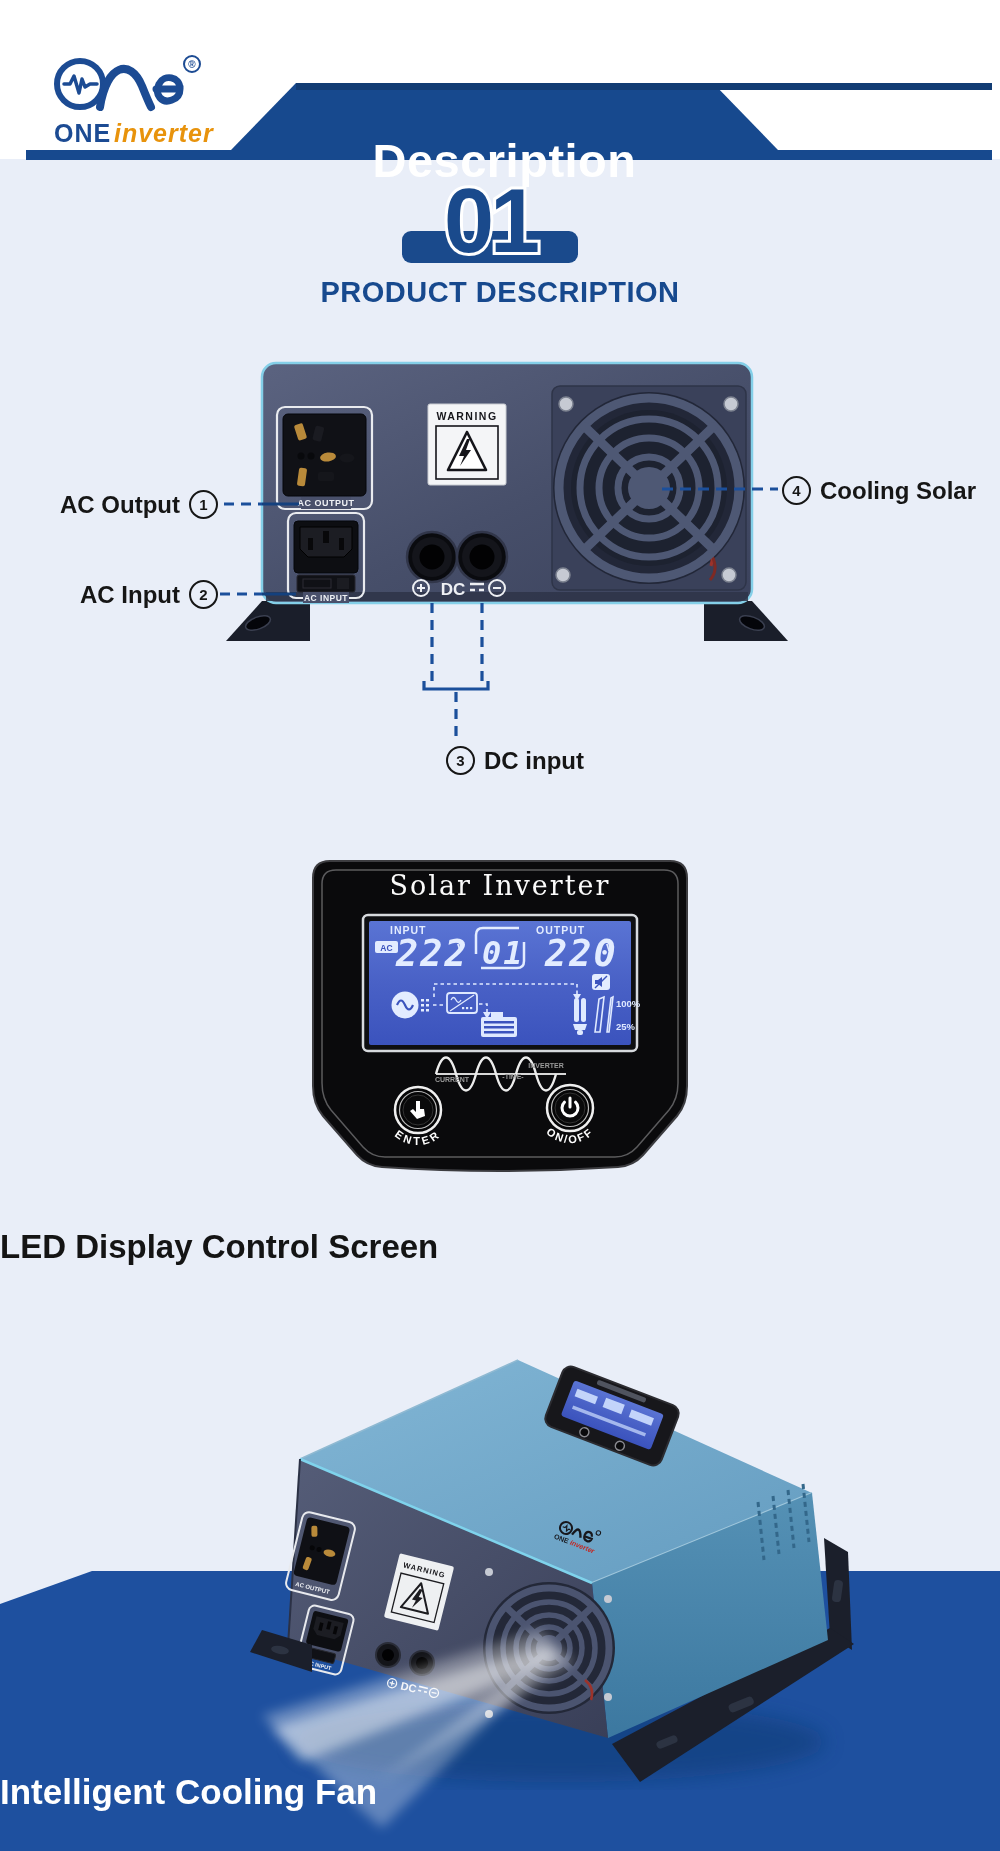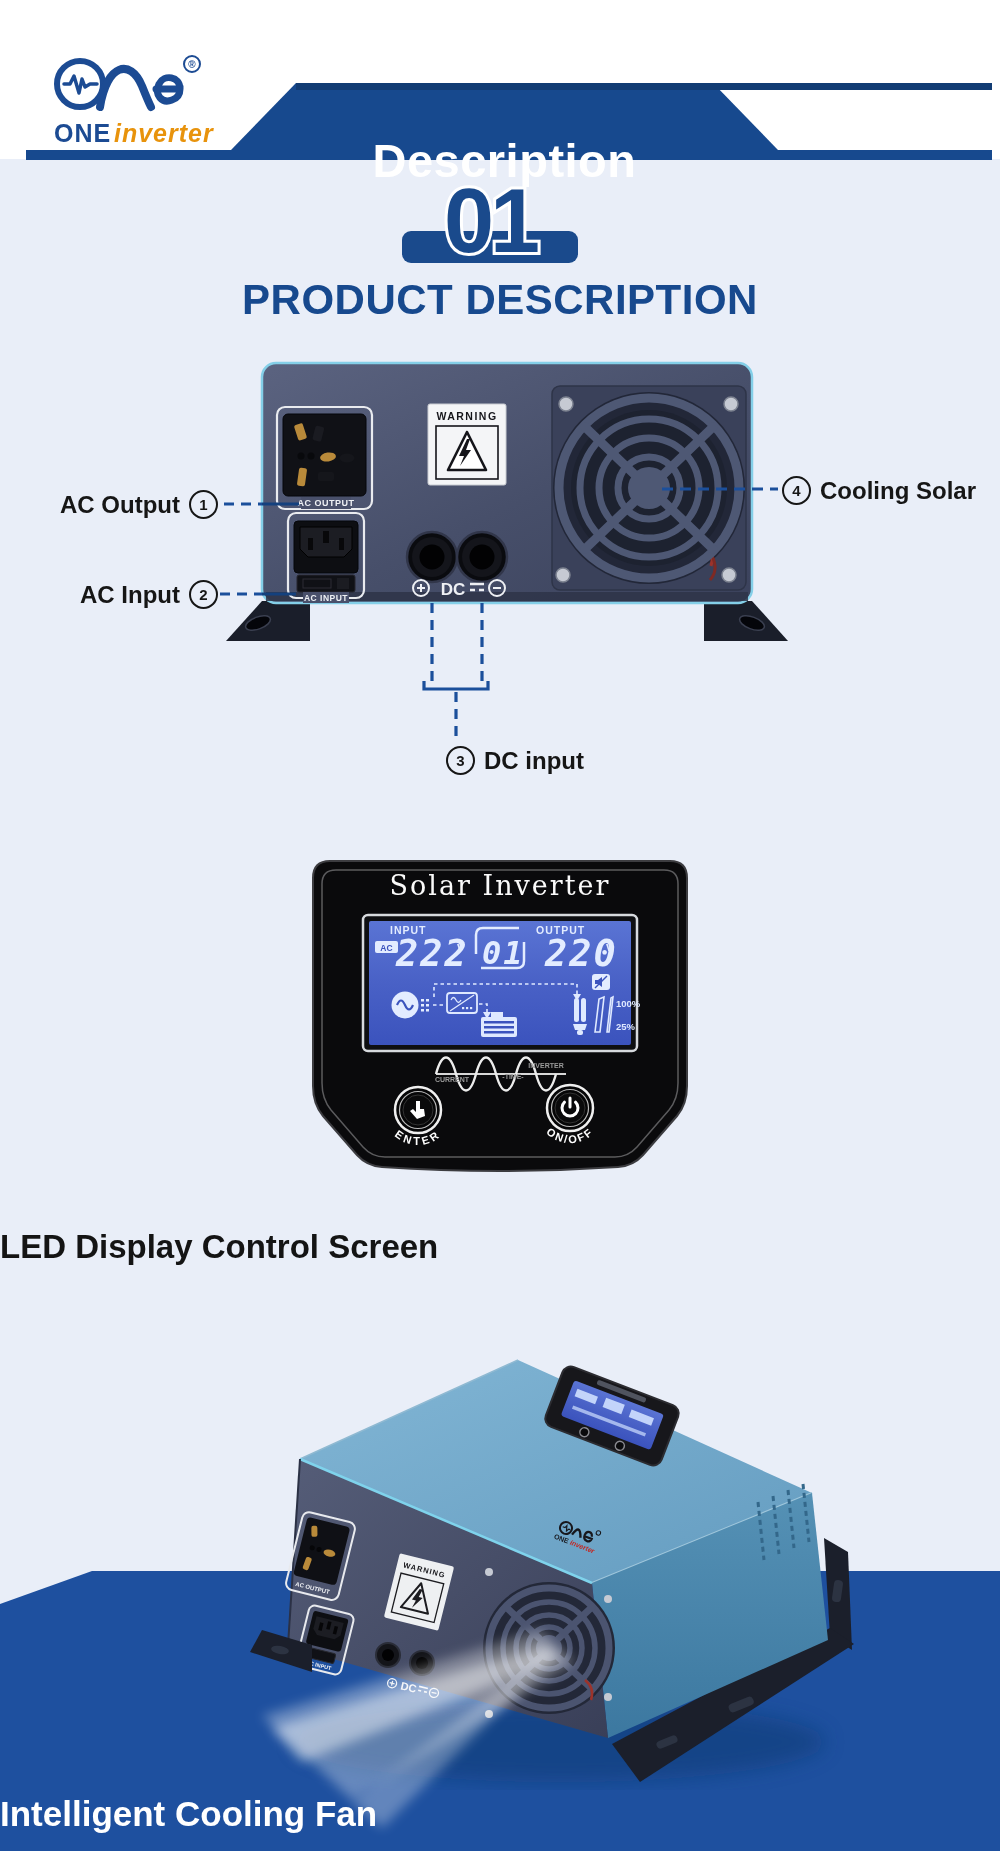--- a/index.html
+++ b/index.html
@@ -16,31 +16,31 @@
   .banner-bar{position:absolute;left:26px;top:150px;width:966px;height:10px;background:#17498e;z-index:2;}
   .banner-title{position:absolute;left:231px;top:86px;width:547px;height:62px;display:flex;
                 align-items:center;justify-content:center;color:#ffffff;font-size:47px;font-weight:800;
                 letter-spacing:.5px;z-index:4;margin-top:43px;}
   .brand{position:absolute;left:52px;top:52px;width:270px;height:100px;z-index:5;}
 
   
   .num-bar{position:absolute;left:402px;top:231px;width:176px;height:32px;background:#1a4a8c;border-radius:9px;}
   .num-svg{position:absolute;left:380px;top:160px;}
   .section-title{position:absolute;left:0;top:276px;width:1000px;text-align:center;color:#17498e;
-                 font-size:42px;font-weight:800;letter-spacing:.5px;}
+                 font-size:29px;font-weight:800;letter-spacing:.5px;}
 
   
   .callout{position:absolute;display:flex;align-items:center;gap:9px;color:#161616;
            font-size:24px;font-weight:700;z-index:6;}
   .cnum{display:inline-flex;align-items:center;justify-content:center;width:25px;height:25px;
         border:2.5px solid #161616;border-radius:50%;font-size:15px;font-weight:700;flex:0 0 auto;
         background:transparent;}
   .caption{position:absolute;left:0;width:1000px;text-align:left;font-weight:700;}
   .caption.dark{color:#141414;font-size:33px;top:1228px;}
-  .caption.white{color:#ffffff;font-size:35px;top:1772px;z-index:8;margin-top:22px;}
+  .caption.white{color:#ffffff;font-size:35px;top:1772px;z-index:8;}
 </style>
 </head>
 <body>
 
 <div class="page">
 
   <div class="light-bg"></div>
 
   <div class="brand">
     <svg width="270" height="100" viewBox="0 0 270 100">

